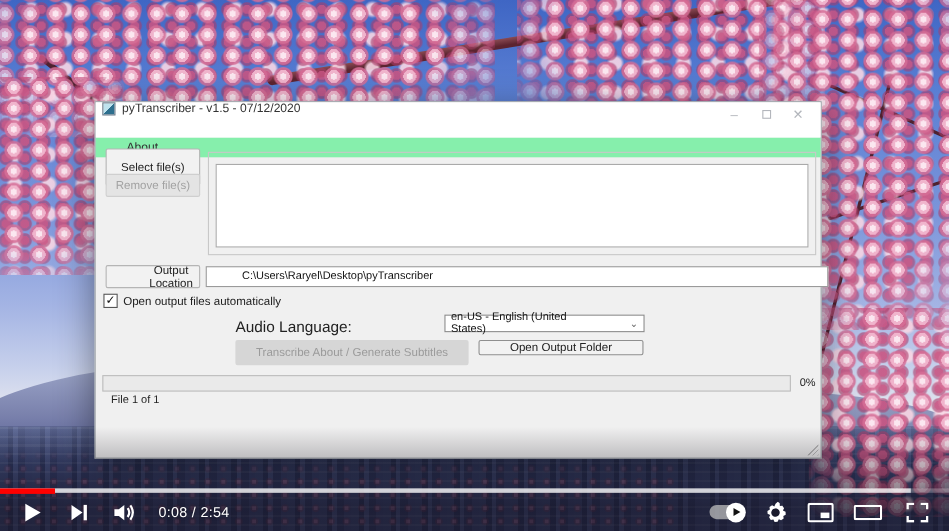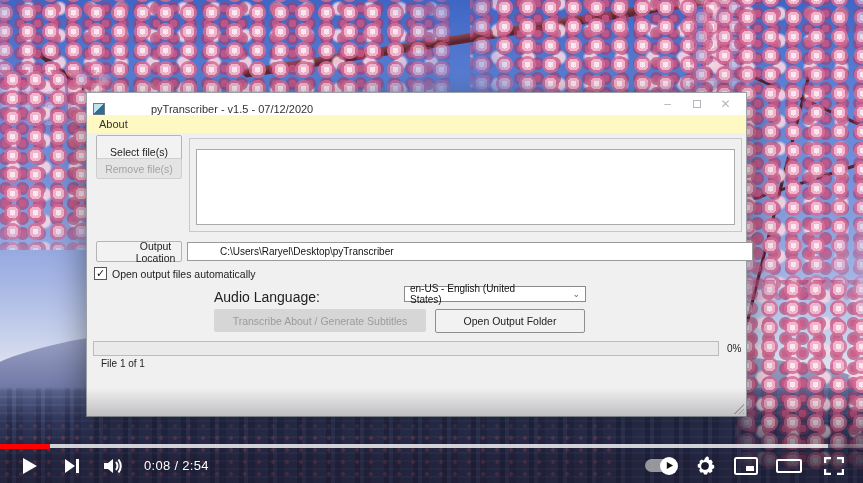--- a/index.html
+++ b/index.html
@@ -33,29 +33,29 @@
   .twig { position:absolute; background:#4e2230; border-radius:3px; }
   .fg-twigs { position:absolute; left:0; top:408px; width:620px; height:75px; opacity:.5;
     background-image:radial-gradient(circle, rgba(205,120,155,.8) 0 2px, rgba(120,55,80,.6) 2px 3px, transparent 4px);
     background-size:14px 12px; -webkit-mask-image:linear-gradient(180deg,transparent,#000 40%);
     mask-image:linear-gradient(180deg,transparent,#000 40%); }
 
   
   .app-window { position:absolute; left:86px; top:92px; width:661px; height:325px;
     background:#f0f0f0; border:1px solid #9aa0a6; box-shadow:0 10px 32px rgba(0,0,0,.45);
     font-size:11px; color:#222; }
-  .titlebar { position:relative; height:22px; background:#ffffff; display:flex; align-items:flex-end; padding-left:6px;gap:40px; }
+  .titlebar { position:relative; height:32px; background:#ffffff; display:flex; align-items:flex-start; padding-left:6px; }
   .app-icon { width:12px; height:12px; margin-right:6px; border:1px solid #6a7a8a;
     background:linear-gradient(135deg,#bfe3ee 0 50%, #2e6f8e 50%); }
   .title-text { font-size:11px; color:#333; }
   .win-controls { position:absolute; right:6px; top:0; height:22px; display:flex; }
   .wc { width:29px; height:22px; display:flex; align-items:center; justify-content:center;
     color:#b3b6bc; font-size:12px; }
   .maxbox { width:8px; height:8px; border:1px solid #b3b6bc; display:inline-block; }
-  .menubar { height:18px; display:flex; align-items:center; padding-left:8px; background:#fef9c3; }
+  .menubar { height:18px; display:flex; align-items:center; padding-left:24px; background:#86efac; }
   .menu-item { font-size:11px; color:#333; padding:1px 4px; }
 
   .btn { position:absolute; background:#f2f2f2; border:1px solid #b5b5b5; border-radius:2px;
     font-size:10.5px; color:#222; display:flex; align-items:center; justify-content:center; }
   .btn.disabled { background:#e4e4e4; border-color:#cfcfcf; color:#a2a2a2; }
   .btn.flat-disabled { background:#d6d6d6; border:none; color:#9b9b9b; }
 
   .groupbox { position:absolute; left:102px; top:45px; width:553px; height:94px;
     border:1px solid #c8c8c8; }
   .groupbox-label { position:absolute; top:-8px; left:4px; background:#f0f0f0; padding:0 3px;
@@ -162,21 +162,21 @@
       <span class="check-label">Open output files automatically</span>
     </div>
 
     <span class="lang-label">Audio Language:</span>
     <div class="dropdown">
       <span>en-US - English (United States)</span>
       <span class="chevron">⌄</span>
     </div>
 
     <button class="btn flat-disabled" style="left:127px; top:216px; width:212px; height:23px;">Transcribe About / Generate Subtitles</button>
-    <button class="btn" style="left:348px; top:216px; width:150px; height:24px; border-color:#8f8f8f;">Open Output Folder</button>
+    <button class="btn" style="left:348px; top:216px; width:150px; height:14px; border-color:#8f8f8f;">Open Output Folder</button>
 
     <div class="qprogress">
       <div class="qprogress-fill" style="width: 0%;"></div>
     </div>
     <span class="qprogress-label">0%</span>
     <span class="file-counter">File 1 of 1</span>
     <div class="size-grip"></div>
   </div>
 
   <div class="controls-shade"></div>

